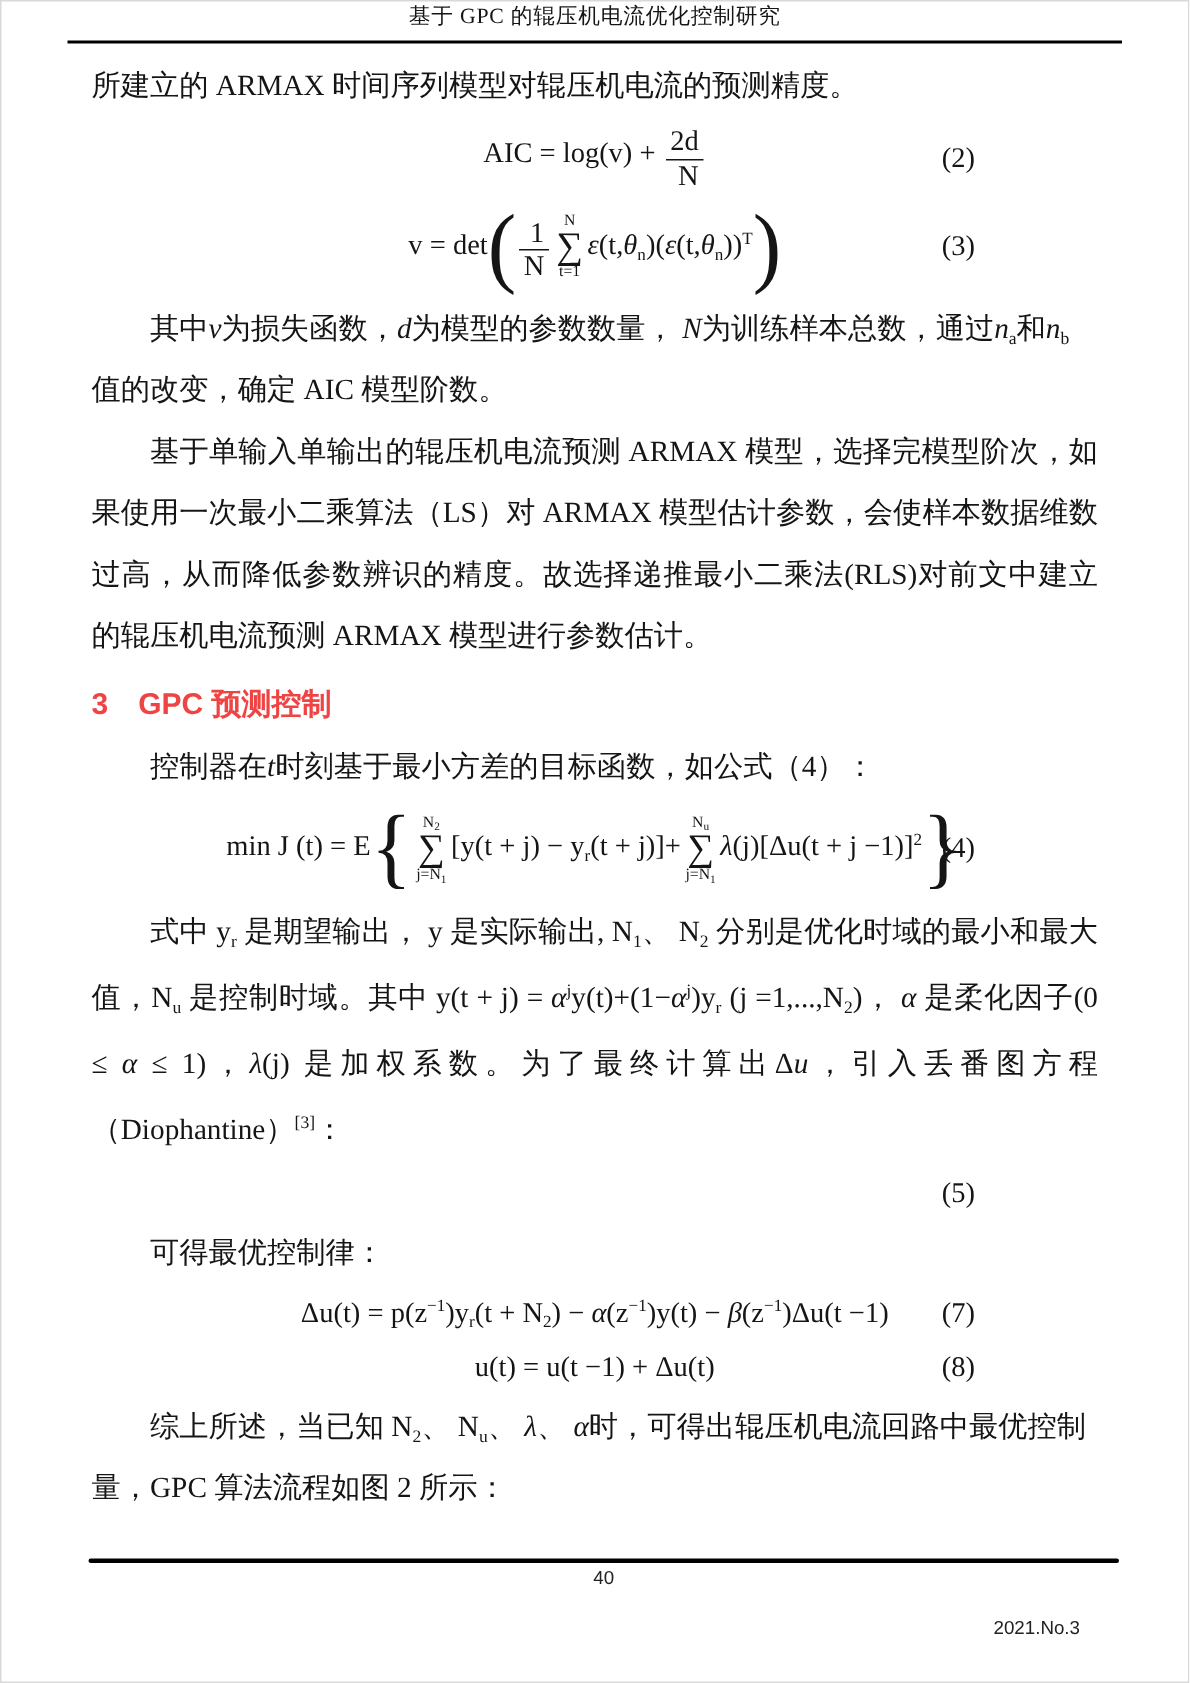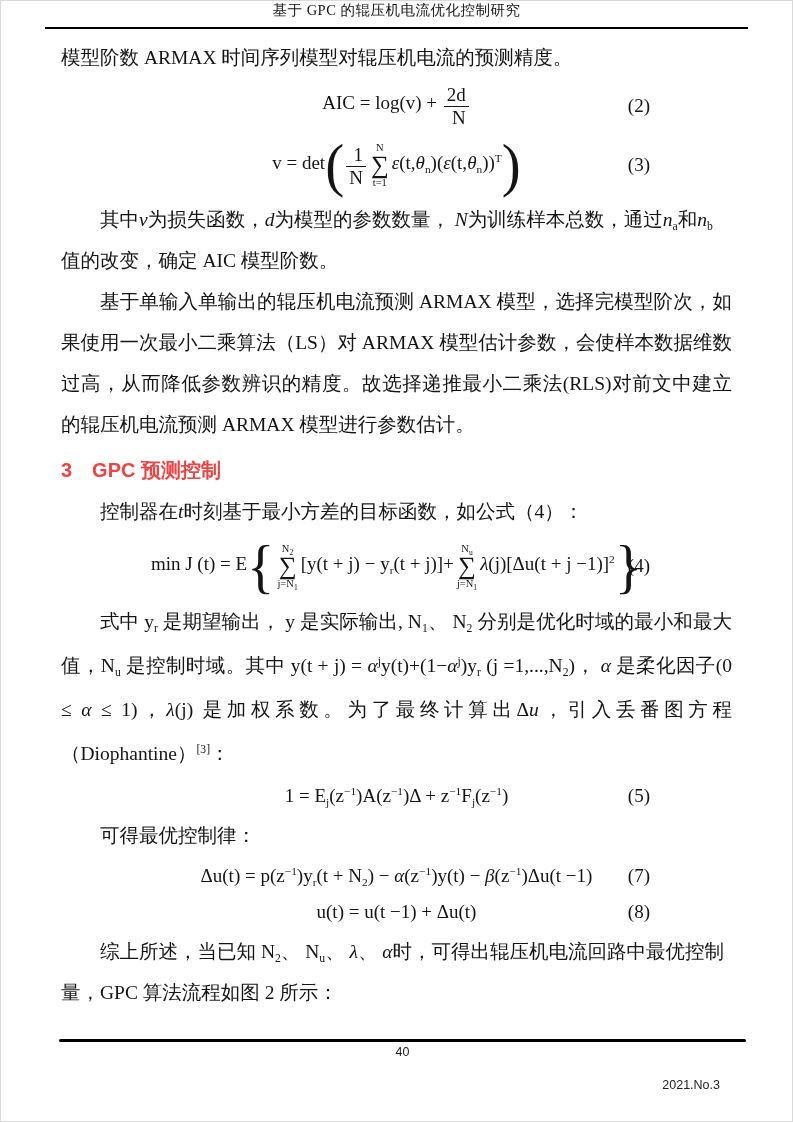--- a/index.html
+++ b/index.html
@@ -59,21 +59,21 @@
 
 <div class="page">
 
   <div>
     <div class="header-title">基于 GPC 的辊压机电流优化控制研究</div>
     <div class="header-rule"></div>
   </div>
 
   <div class="content">
 
-    <p>模型阶数 ARMAX 时间序列模型对辊压机电流的预测精度。</p>
+    <p>所建立的 ARMAX 时间序列模型对辊压机电流的预测精度。</p>
 
 
     <div class="equation eq-tall">
       <span class="math">AIC = log(v) + <span class="frac"><span class="fn">2d</span><span class="fd">N</span></span></span>
       <span class="eqnum">(2)</span>
     </div>
 
     <div class="equation eq-xtall">
       <span class="math">v = det<span class="bigd" style="font-size: 3em;">(</span><span class="frac"><span class="fn">1</span><span class="fd">N</span></span><span class="sum">
             <span class="sl">N</span>
@@ -100,21 +100,20 @@
             <span class="sl">N<sub>u</sub></span>
             <span class="sg">∑</span>
             <span class="sl">j=N<sub>1</sub></span>
           </span><span class="mi">λ</span>(j)[Δu(t + j −1)]<sup>2</sup><span class="bigd" style="font-size: 3em;">}</span></span>
       <span class="eqnum">(4)</span>
     </div>
 
     <p class="indent justify wide">式中 y<sub>r</sub> 是期望输出， y 是实际输出, N<sub>1</sub>、 N<sub>2</sub> 分别是优化时域的最小和最大值，N<sub>u</sub> 是控制时域。其中 y(t + j) = <span class="mi">α</span><sup>j</sup>y(t)+(1−<span class="mi">α</span><sup>j</sup>)y<sub>r</sub>  (j =1,...,N<sub>2</sub>)， <span class="mi">α</span> 是柔化因子(0 ≤ <span class="mi">α</span> ≤ 1)，<span class="mi">λ</span>(j) 是加权系数。为了最终计算出Δ<span class="mi">u</span>，引入丢番图方程（Diophantine）<sup>[3]</sup>：</p>
 
     <div class="equation">
-      <span class="math">1 = E<sub>j</sub>(z<sup>−1</sup>)A(z<sup>−1</sup>)Δ + z<sup>−1</sup>F<sub>j</sub>(z<sup>−1</sup>)</span>
       <span class="eqnum">(5)</span>
     </div>
 
 
     <p class="indent">可得最优控制律：</p>
 
     <div class="equation">
       <span class="math">Δu(t) = p(z<sup>−1</sup>)y<sub>r</sub>(t + N<sub>2</sub>) − <span class="mi">α</span>(z<sup>−1</sup>)y(t) − <span class="mi">β</span>(z<sup>−1</sup>)Δu(t −1)</span>
       <span class="eqnum">(7)</span>
     </div>

